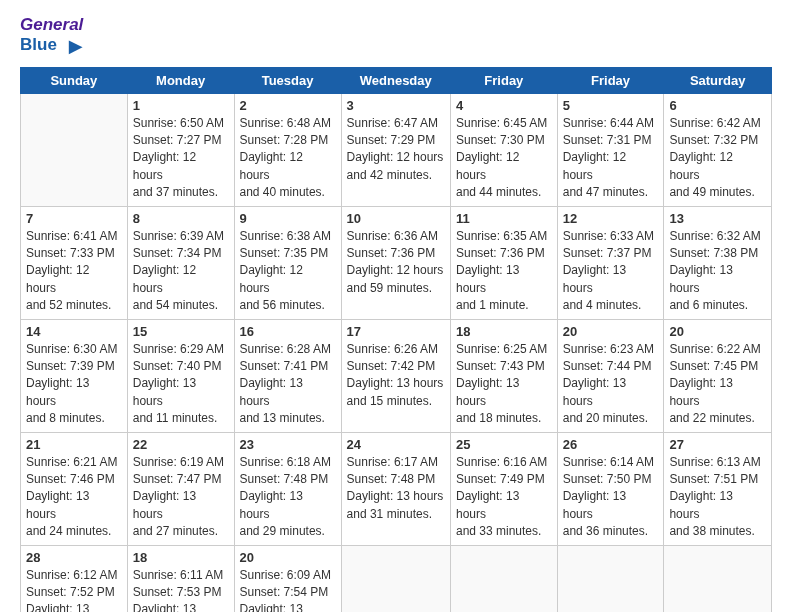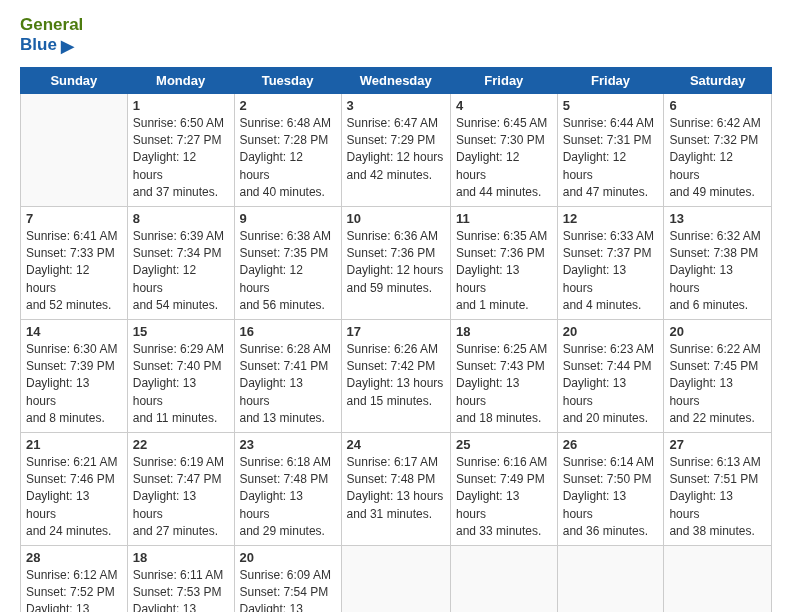--- a/index.html
+++ b/index.html
@@ -75,22 +75,22 @@
       line-height: 1.45;
     }
   </style>
 </head>
 <body>
 
 <div class="page">
   <div class="header-area">
     <div class="logo">
       <div style="display:flex;flex-direction:column;align-items:flex-start;">
-        <span style="font-size:17px;font-weight:bold;color:#4d7c0f;line-height:1.1;">General</span>
-        <div style="display:flex;align-items:center;gap:2px;">
+        <span style="font-size:17px;font-weight:bold;color:#4c1d95;line-height:1.1;font-style:italic;">General</span>
+        <div style="display:flex;align-items:center;gap:10px;">
           <span style="font-size:17px;font-weight:bold;color:#1a5fa8;line-height:1.1;">Blue</span>
           <span style="color:#1a5fa8;font-size:18px;margin-left:2px;">▶</span>
         </div>
       </div>
     </div>
   </div>
 
   <table class="calendar">
     <thead>
       <tr>

